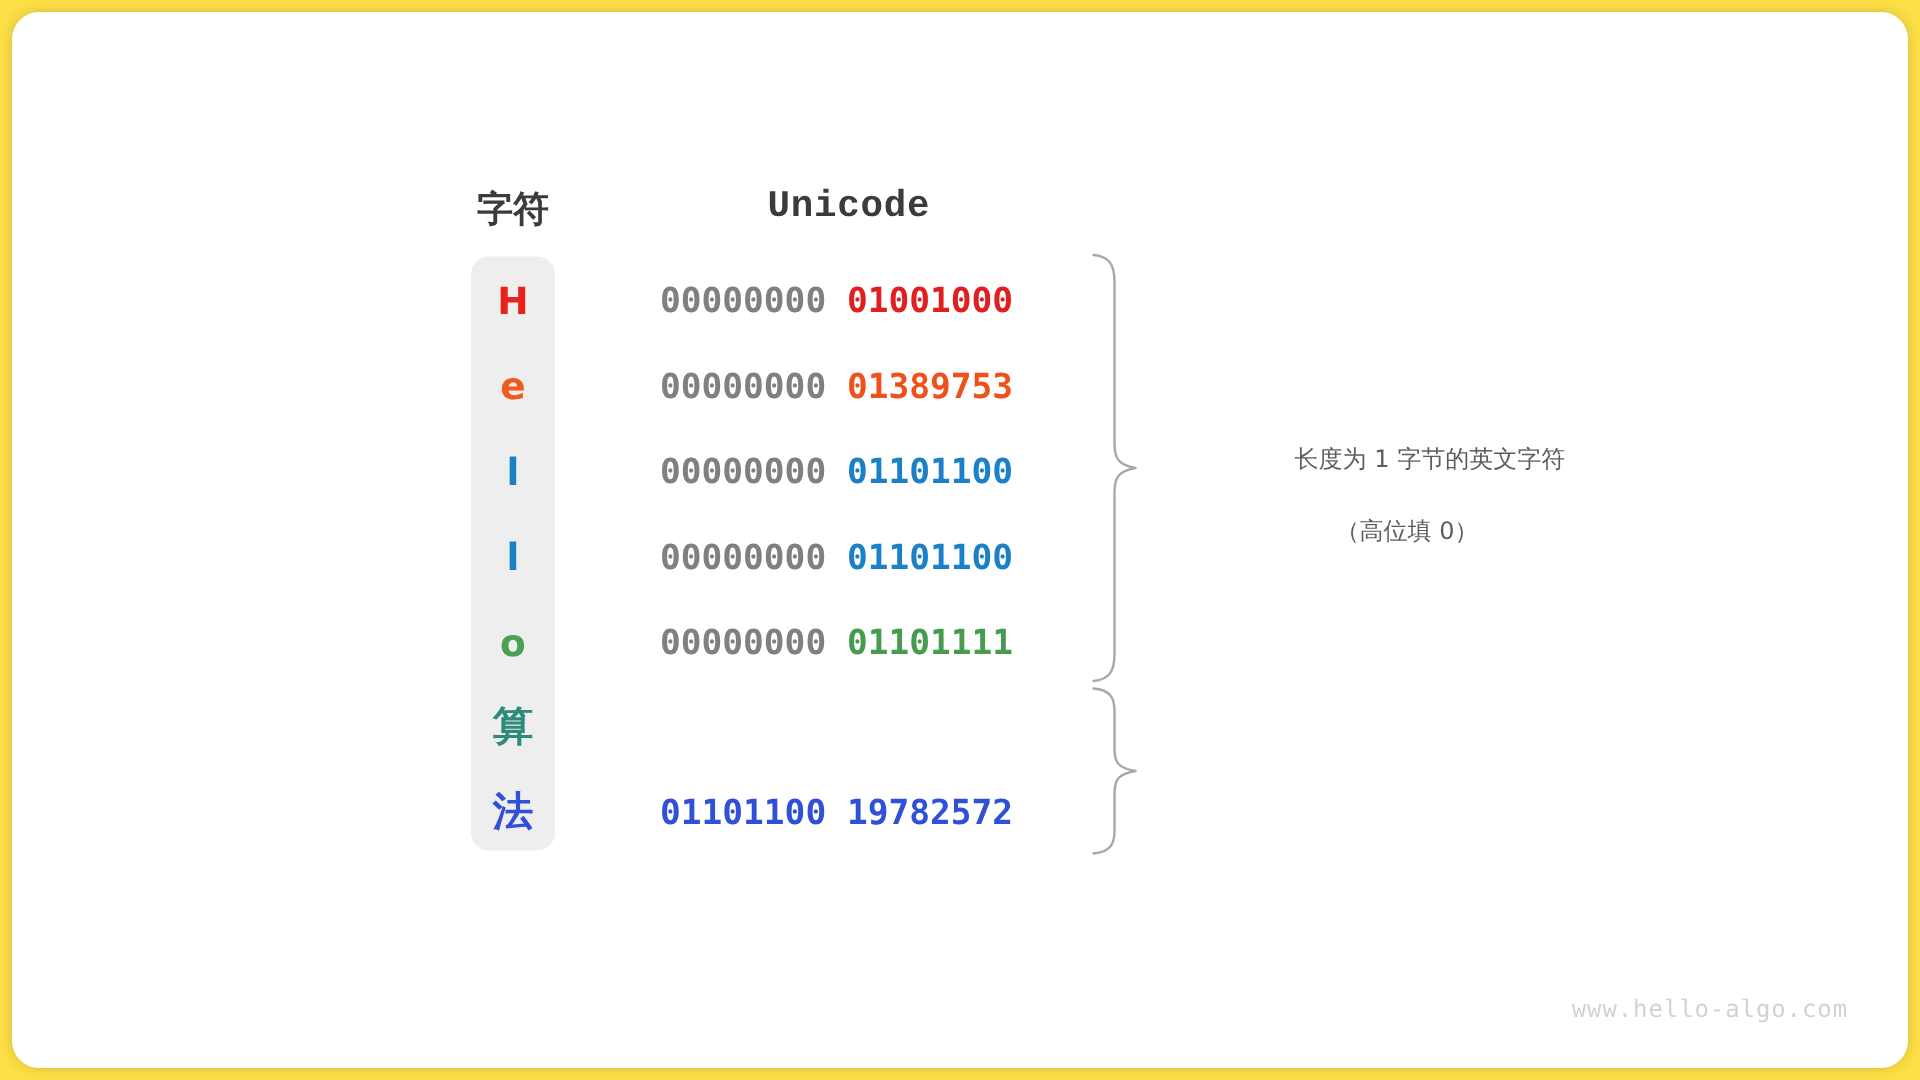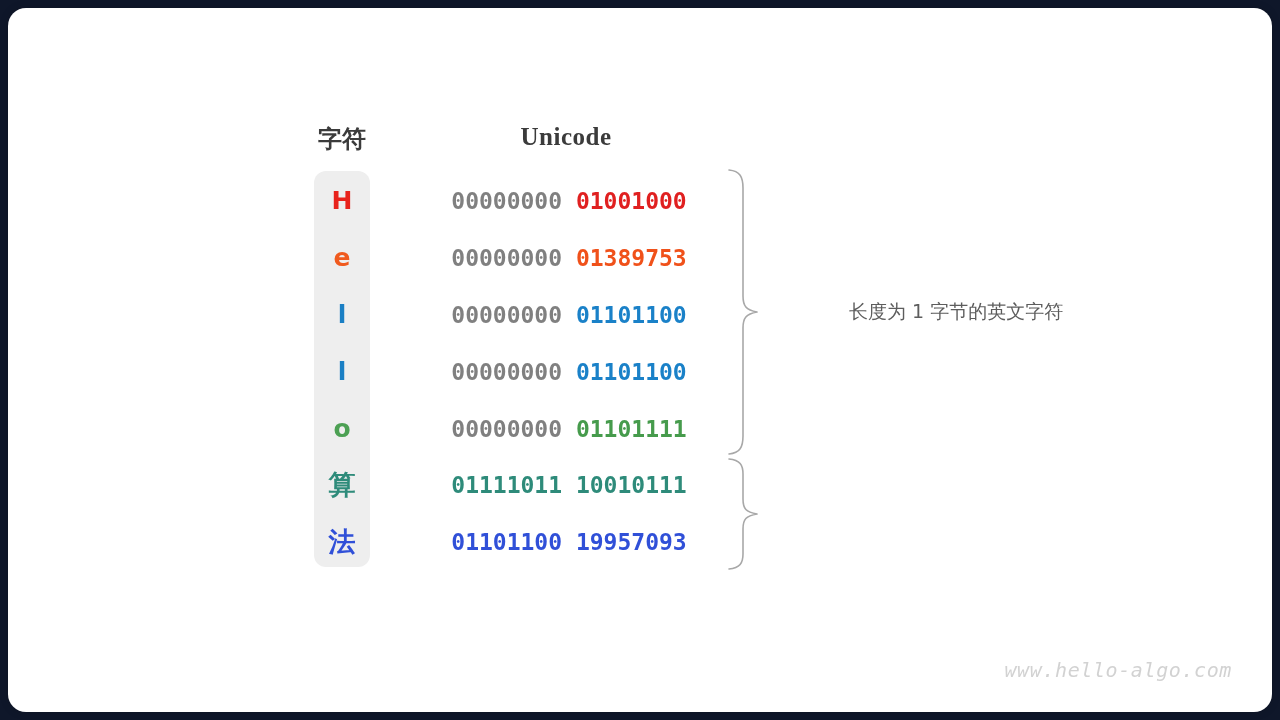--- a/index.html
+++ b/index.html
@@ -12,21 +12,21 @@
     height: 720px;
     overflow: hidden;
     font-family: "Liberation Sans", "DejaVu Sans", sans-serif;
   }
 
   
   #canvas {
     position: relative;
     width: 1280px;
     height: 720px;
-    background: #0f172a;
+    background: #fde047;
   }
   #card {
     position: absolute;
     left: 8px;
     top: 8px;
     width: 1264px;
     height: 704px;
     background: #ffffff;
     border-radius: 18px;
     box-shadow: 0 0 9px rgba(0,0,0,0.17);
@@ -46,21 +46,21 @@
     text-align: center;
     font-size: 24px;
     font-family: "Liberation Sans", "DejaVu Sans", sans-serif;
   }
   #hdr-unicode {
     left: 432px;
     top: 115px;
     width: 252px;
     text-align: center;
     font-size: 25px;
-    font-family: Liberation Serif, serif;
+    font-family: Liberation Mono, monospace;
     letter-spacing: 0.5px;
   }
 
   
   #char-chip {
     position: absolute;
     left: 306px;
     top: 163px;
     width: 56px;
     height: 396px;
@@ -91,57 +91,56 @@
     font-size: 27px;
     font-family: "DejaVu Sans", sans-serif;
   }
   .row .bits {
     position: absolute;
     left: 126px;
     top: 0px;
     width: 258px;
     height: 30px;
     line-height: 30px;
-    text-align: center;
+    text-align: left;
     font-size: 23px;
     font-weight: bold;
     font-family: "DejaVu Sans Mono", monospace;
     letter-spacing: 0px;
     white-space: pre;
   }
   .bits .hi { color: #808080; }
 
   
   .brace { position: absolute; }
 
   
   .anno {
     position: absolute;
     color: #5d5d5d;
-    font-size: 19px;
+    font-size: 16px;
     text-align: center;
     white-space: pre;
     font-family: "DejaVu Sans", "Liberation Sans", sans-serif;
   }
   .anno .sub {
     display: block;
     margin-top: 8px;
   }
 
   
   #watermark {
     position: absolute;
     right: 40px;
     bottom: 30px;
     color: #d2d2d2;
-    font-size: 20px;
+    font-size: 16px;
     font-family: "DejaVu Sans Mono", monospace;
     letter-spacing: 0.6px;
     white-space: nowrap;
-    font-style: italic;
   }
 </style>
 </head>
 <body>
 
 <div id="canvas">
   <div id="card">
 
     <div class="hdr" id="hdr-char">字符</div>
     <div class="hdr" id="hdr-unicode">Unicode</div>
@@ -164,25 +163,24 @@
         <div class="row" style="top: 349px;">
           <div class="glyph" style="color: rgb(26, 127, 196);">l</div>
           <div class="bits" style="color: rgb(26, 129, 200);"><span class="hi">00000000</span>&nbsp;<span>01101100</span></div>
         </div>
         <div class="row" style="top: 406px;">
           <div class="glyph" style="color: rgb(76, 160, 83);">o</div>
           <div class="bits" style="color: rgb(70, 155, 76);"><span class="hi">00000000</span>&nbsp;<span>01101111</span></div>
         </div>
         <div class="row" style="top: 462px;">
           <div class="glyph cjk" style="color: rgb(46, 139, 122);">算</div>
-          <div class="bits" style="color: rgb(46, 139, 122);"><span>01111011</span>&nbsp;<span>10010111</span></div>
         </div>
         <div class="row" style="top: 519px;">
           <div class="glyph cjk" style="color: rgb(48, 80, 216);">法</div>
-          <div class="bits" style="color: rgb(48, 80, 216);"><span>01101100</span>&nbsp;<span>19957093</span></div>
+          <div class="bits" style="color: rgb(48, 80, 216);"><span>01101100</span>&nbsp;<span>19782572</span></div>
         </div>
       </div>
 
     <svg class="brace" id="brace-1" style="left:718px; top:160px;" width="34" height="288" viewBox="0 0 34 288">
       <path d="M 3 2
                C 14 3 17 9 17 20
                L 17 128
                C 17 138 20 142 31 144
                C 20 146 17 150 17 160
                L 17 268
@@ -194,19 +192,20 @@
                C 14 3 17 8 17 17
                L 17 42
                C 17 52 20 55 31 57
                C 20 59 17 62 17 72
                L 17 97
                C 17 106 14 111 3 112" fill="none" stroke="#a8a8a8" stroke-width="1.6" stroke-linecap="round" stroke-linejoin="round"></path>
     </svg>
 
     <div class="anno" id="anno-1" style="left:760px; top:269px; width:340px;">
       <span>长度为 1 字节的英文字符</span>
+      <span class="sub">（高位填 0）</span>
     </div>
 
 
     <div id="watermark">www.hello-algo.com</div>
 
   </div>
 </div>
 
 </body></html>

